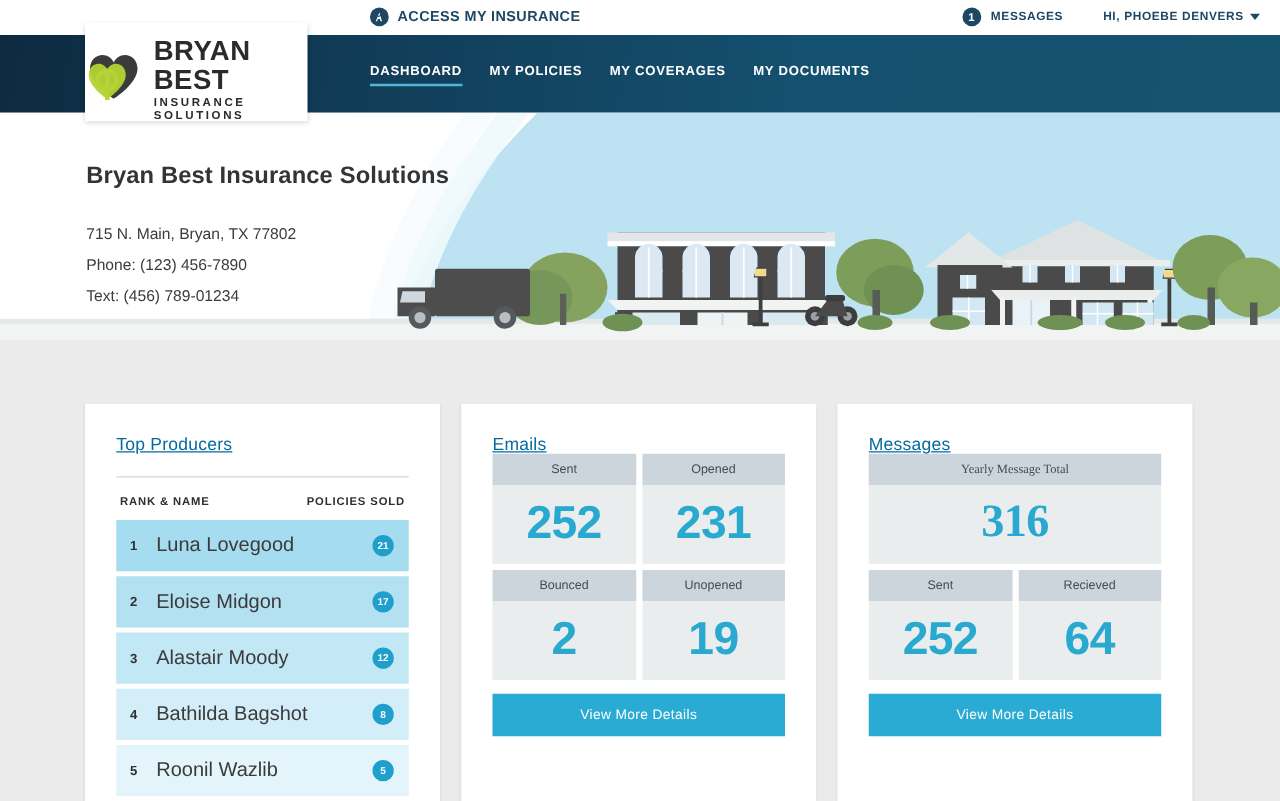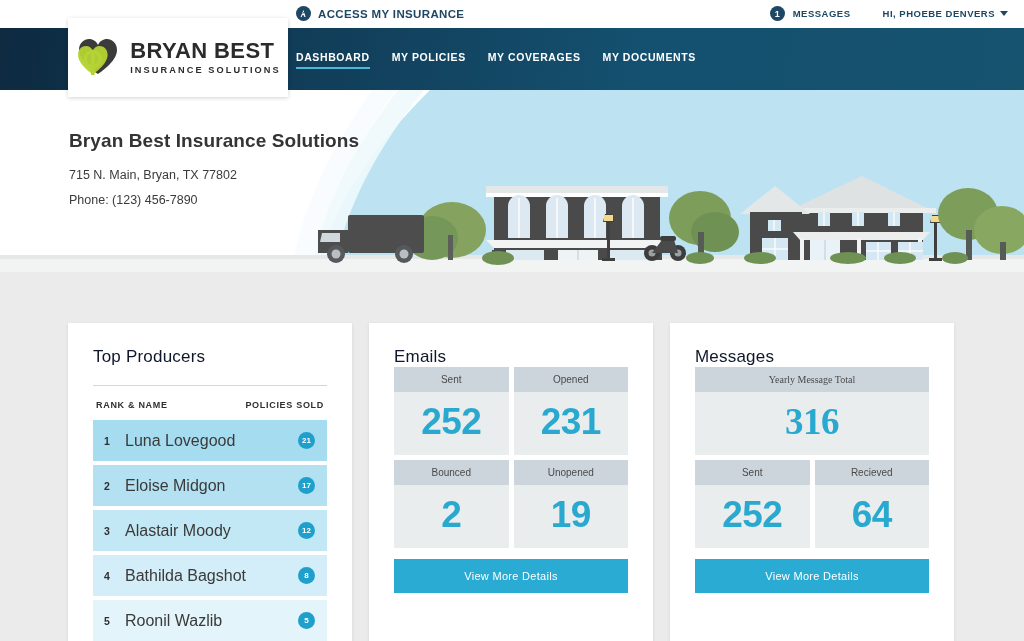--- a/index.html
+++ b/index.html
@@ -73,24 +73,24 @@
   }
   .nav-item.active::after {
     content: ""; position: absolute;
     left: 0; bottom: 0; width: 100%; height: 2px;
     background: #4fb8d8;
   }
 
   
   .logo-panel {
     position: absolute; left: 68px; top: 18px;
-    width: 220px; height: 79px;
+    width: 178px; height: 79px;
     background: #ffffff;
     box-shadow: 0 1px 4px rgba(0,0,0,.18);
-    display: flex; align-items: center; justify-content: center;
+    display: flex; align-items: flex-end; justify-content: center;
     z-index: 50;
   }
   .logo-inner { display: flex; align-items: center; gap: 9px; }
   .logo-wordmark { display: flex; flex-direction: column; }
   .logo-name {
     font-size: 22px; font-weight: bold; letter-spacing: .4px;
     color: #2b2b2b; line-height: 1.02;
   }
   .logo-tag {
     font-size: 9.2px; font-weight: bold; letter-spacing: 2.1px;
@@ -111,37 +111,38 @@
     z-index: 5;
   }
   .hero-title {
     font-size: 19px; font-weight: bold; color: #343434;
     letter-spacing: .1px;
     text-align: right;
   }
   .hero-line {
     font-size: 12.5px; color: #3b3b3b; margin-top: 11px;
   }
-  .hero-line.first { margin-top: 16px; }
+  .hero-line.first { margin-top: 28px; }
 
   
   .cards {
     position: absolute; top: 323px; left: 68px;
     display: flex; gap: 17px;
     z-index: 5;
   }
   .card {
     width: 284px;
     background: #ffffff;
     box-shadow: 0 1px 3px rgba(0,0,0,.10);
     padding: 24px 25px 0 25px;
   }
   .card-title {
-    font-size: 17px; color: #0f172a; font-weight: normal;
+    font-size: 14px; color: #0369a1; font-weight: normal;
     letter-spacing: .2px;
+    text-decoration: underline;
   }
 
   
   .tp-rule {
     border-top: 1px solid #d6d6d6;
     margin: 18px 0 0 0;
   }
   .tp-head {
     display: flex; justify-content: space-between;
     padding: 14px 3px 10px 3px;
@@ -449,20 +450,21 @@
         <ellipse cx="900" cy="168" rx="16" ry="6"></ellipse>
         <ellipse cx="955" cy="168" rx="13" ry="6"></ellipse>
       </g>
     </g>
   </svg>
 
   <div class="hero-info">
     <div class="hero-title">Bryan Best Insurance Solutions</div>
     <div class="hero-line first">715 N. Main, Bryan, TX 77802</div>
     <div class="hero-line">Phone: (123) 456-7890</div>
+    <div class="hero-line">Text: (456) 789-01234</div>
   </div>
 </div>
 
 <div class="cards">
 
   <div class="card">
     <div class="card-title">Top Producers</div>
     <div class="tp-rule"></div>
     <div class="tp-head">
       <span>RANK &amp; NAME</span>

